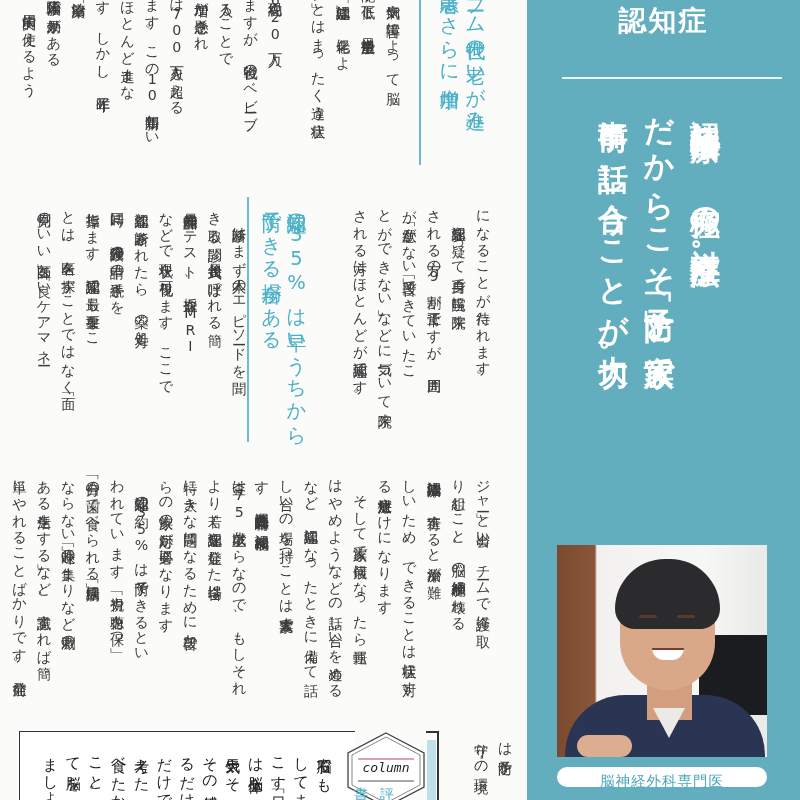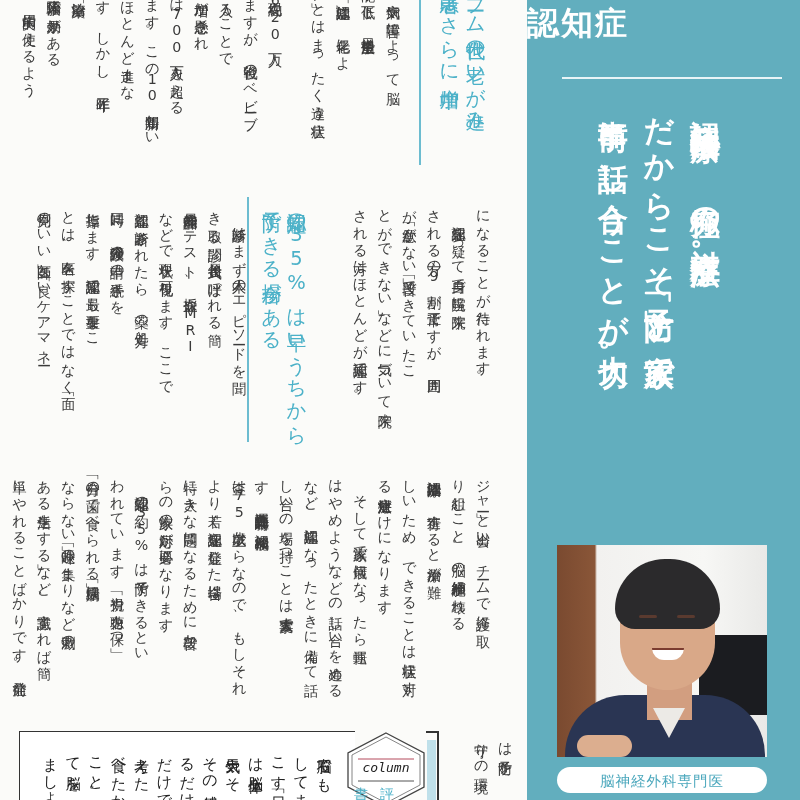--- a/index.html
+++ b/index.html
@@ -30,22 +30,22 @@
   .subhead-rule {
     position: absolute; width: 1.5px; background: #6cbcd0;
   }
   
   .panel {
     position: absolute; left: 527px; top: 0; width: 273px; height: 800px;
     background: #62aebe;
   }
   .panel-title {
     position: absolute; left: 0; right: 0; top: 2px;
-    color: #fff; font-weight: bold;
-    font-size: 32px; letter-spacing: 2px;
+    text-align: center; color: #fff; font-weight: bold;
+    font-size: 28px; letter-spacing: 2px;
   }
   .panel-rule {
     position: absolute; left: 35px; right: 18px; top: 77px; height: 1.5px; background: #e8f4f7;
   }
   .panel-lead {
     color: #fff; font-size: 30px; line-height: 46px; letter-spacing: 3px; font-weight: bold;
   }
   .photo {
     position: absolute; left: 557px; top: 545px; width: 210px; height: 212px;
     background: linear-gradient(90deg, #7a4a30 0%, #8a5638 18%, #f2f1ef 19%, #f7f7f5 70%, #e9e9e7 100%);
@@ -55,21 +55,21 @@
   .photo .hair { position:absolute; left:58px; top:14px; width:105px; height:70px; background:#2b2a2c; border-radius: 50px 50px 20px 20px; }
   .photo .face { position:absolute; left:63px; top:30px; width:95px; height:115px; background:#d9a888; border-radius: 45px 45px 50px 50px; }
   .photo .mouth { position:absolute; left:95px; top:103px; width:32px; height:10px; background:#fff; border-radius: 0 0 16px 16px; border-top:2px solid #7b3c30; }
   .photo .eye1, .photo .eye2 { position:absolute; top:70px; width:18px; height:3px; background:#5a3a2f; border-radius:2px; }
   .photo .eye1 { left:82px; } .photo .eye2 { left:120px; }
   .photo .shirt { position:absolute; left:8px; top:150px; width:200px; height:70px; background:#2a3553; border-radius: 60px 60px 0 0; }
   .photo .neck { position:absolute; left:90px; top:135px; width:45px; height:40px; background:#d29e80; }
   .photo .vneck { position:absolute; left:96px; top:163px; width:0; height:0; border-left:16px solid transparent; border-right:16px solid transparent; border-top:30px solid #eceae6; }
   .photo .hand { position:absolute; left:20px; top:190px; width:55px; height:22px; background:#dcae8f; border-radius: 12px; }
   .badge {
-    position: absolute; left: 557px; top: 767px; width: 210px; height: 26px;
+    position: absolute; left: 557px; top: 767px; width: 210px; height: 20px;
     background: #fff; border-radius: 14px; text-align: center;
     color: #4aa7bc; font-size: 14.5px; line-height: 28px; letter-spacing: 1px;
   }
   
   .col-box {
     position: absolute; left: 19px; top: 731px; width: 335px; height: 90px;
     border-top: 1.5px solid #333; border-left: 1.5px solid #333; background: #fff;
   }
   .col-box-right {
     position: absolute; left: 426px; top: 731px; width: 12px; height: 1.5px; background:#333;

